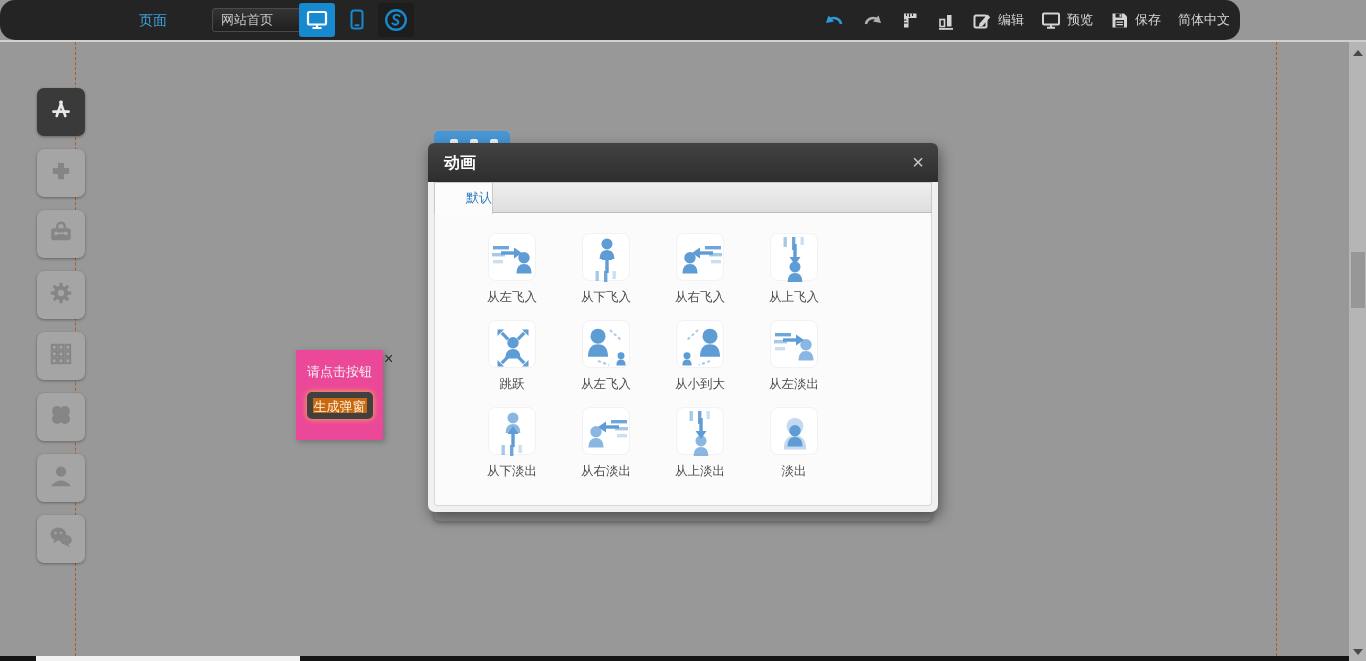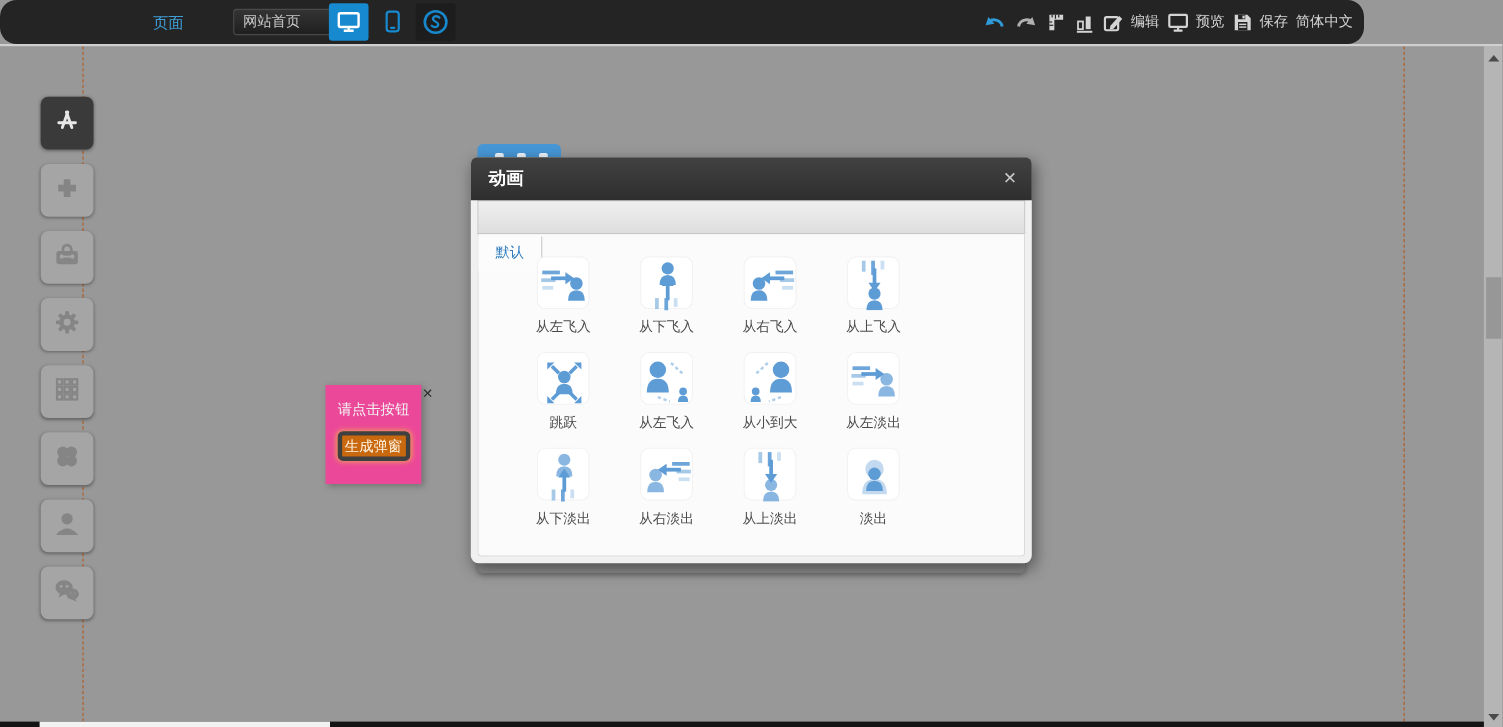--- a/index.html
+++ b/index.html
@@ -11,58 +11,58 @@
   .topbar-sep { position:absolute; left:0; top:40px; width:1366px; height:2px; background:#cfcfcf; z-index:30; }
   .page-label { position:absolute; left:139px; top:0; height:40px; line-height:40px; color:#3f9fd8; font-size:14px; }
   .page-dropdown { position:absolute; left:176px; top:8px; width:119px; height:24px; background:linear-gradient(#343434,#1f1f1f);
       border:1px solid #4a4a4a; border-radius:3px; color:#c9c9c9; font-size:13px; line-height:22px; padding-left:8px; cursor:pointer;margin-left:36px; }
   .page-dropdown .caret { position:absolute; right:7px; top:10px; width:0; height:0; border-left:4px solid transparent;
       border-right:4px solid transparent; border-top:4px solid #9a9a9a; }
   .device-btn { position:absolute; top:3px; height:34px; display:flex; align-items:center; justify-content:center; border-radius:3px; cursor:pointer; }
   .device-desktop { left:299px; width:36px; background:#1789ce; }
   .device-phone  { left:342px; width:30px; }
   .device-link   { left:378px; width:36px; background:#1d1d1d; }
-  .tb-right { position:absolute; right:10px; top:0; height:40px; display:flex; align-items:center; gap:7px; z-index:31; }
+  .tb-right { position:absolute; right:10px; top:0; height:40px; display:flex; align-items:center; gap:17px; z-index:31; }
   .tb-item { display:flex; align-items:center; gap:6px; color:#d6d6d6; font-size:13px; cursor:pointer; white-space:nowrap; }
   .tb-item svg { display:block; }
 
   
   .guide { position:absolute; top:42px; bottom:0; width:0; border-left:1px dashed #b35a1e; z-index:1; }
   .guide-left { left:75px; } .guide-right { left:1276px; }
 
   
   .sidebar { position:absolute; left:37px; top:88px; width:48px; z-index:3; }
   .side-btn { width:48px; height:48px; margin-bottom:13px; background:#a5a5a5; border-radius:7px;
       box-shadow:0 1px 3px rgba(0,0,0,.35); display:flex; align-items:center; justify-content:center; cursor:pointer; }
   .side-btn.active { background:#3a3a3a; }
 
   
   .popup-widget { position:absolute; left:296px; top:350px; width:87px; height:90px; background:#ec4899;
       box-shadow:2px 2px 6px rgba(0,0,0,.25); z-index:2; text-align:center; }
   .popup-widget .msg { margin-top:13px; color:#f2f2f2; font-size:13px; }
-  .gen-btn { margin-top:11px; width:66px; height:27px; background:#c8680f; border:4px solid #404040; border-radius:5px;
+  .gen-btn { margin-top:11px; width:66px; height:27px; background:#c8680f; border:6px solid #404040; border-radius:5px;
       color:#fff3e0; font-size:13px; box-shadow:0 0 5px 1px rgba(238,164,80,.9); cursor:pointer;
       font-family:"Liberation Sans","DejaVu Sans",sans-serif; }
   .widget-close { position:absolute; left:384px; top:351px; color:#2d2d2d; font-size:16px; line-height:16px; cursor:pointer; z-index:2; }
 
   .blue-sliver { position:absolute; left:434px; top:131px; width:76px; height:12px; background:#4796d6;
       border-radius:5px 5px 0 0; z-index:2; overflow:hidden; }
   .blue-sliver i { position:absolute; bottom:-2px; width:8px; height:6px; background:#eef5fc; border-radius:2px; }
   .under-strip { position:absolute; left:434px; top:506px; width:498px; height:15px; background:#8d8d8d;
       border-radius:0 0 5px 5px; box-shadow:0 2px 5px rgba(0,0,0,.3); z-index:4; }
 
   
   .modal { position:absolute; left:428px; top:143px; width:510px; height:369px; background:#f0f0f0; border-radius:7px;
       box-shadow:2px 5px 14px rgba(0,0,0,.45); z-index:10; }
   .modal-header { height:39px; background:linear-gradient(#424242,#2e2e2e); border-radius:6px 6px 0 0; position:relative; }
   .modal-title { position:absolute; left:16px; top:0; line-height:39px; color:#fff; font-size:16px; font-weight:bold; }
   .modal-close { position:absolute; right:14px; top:8px; color:#c9c9c9; font-size:20px; line-height:22px; cursor:pointer; }
   .modal-inner { margin:0 6px 6px 6px; height:324px; }
   .tabbar { height:31px; background:linear-gradient(#efefef,#dedede); border:1px solid #c9c9c9; border-bottom:1px solid #bdbdbd; display:flex; }
-  .tab { height:30px; min-width:58px; text-align:center; line-height:30px; font-size:13px; color:#666; cursor:pointer;margin-top:32px; }
+  .tab { height:30px; min-width:58px; text-align:right; line-height:30px; font-size:13px; color:#666; cursor:pointer; }
   .tab.active { background:#fcfcfc; color:#2e7bbf; border-right:1px solid #c9c9c9; margin-bottom:-1px; height:31px; }
   .modal-content { height:293px; background:#fbfbfb; border:1px solid #d8d8d8; border-top:none; border-radius:0 0 4px 4px;
       padding:20px 0 0 30px; display:flex; flex-wrap:wrap; align-content:flex-start; overflow:hidden; }
   .anim-item { width:94px; height:87px; text-align:center; cursor:pointer; }
   .anim-icon { width:48px; height:48px; margin:0 auto; background:#fff; border:1px solid #f2f2f2; border-radius:8px; }
   .anim-icon svg { display:block; }
   .anim-label { margin-top:8px; font-size:12.5px; color:#4a4a4a; }
 
   
   .vscroll { position:absolute; right:0; top:42px; width:17px; height:619px; background:#b5b5b5; z-index:25; }

